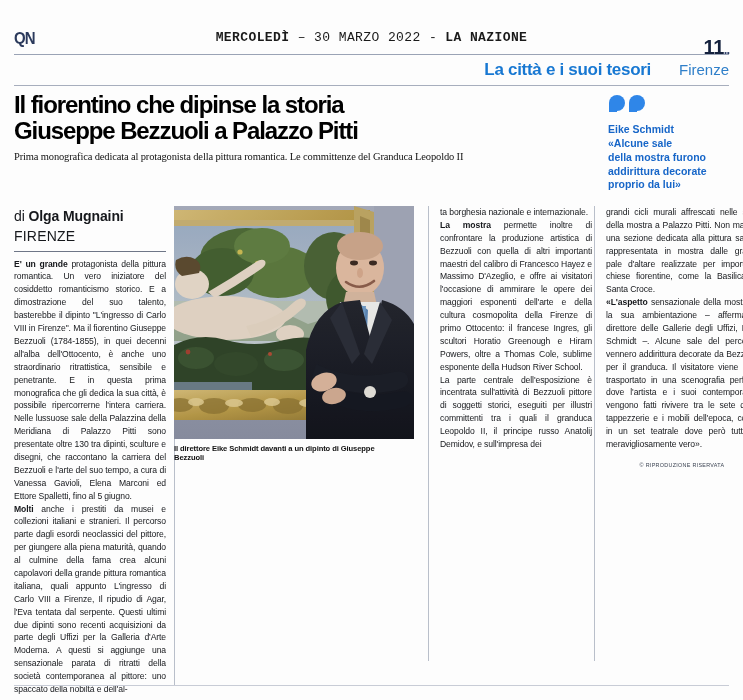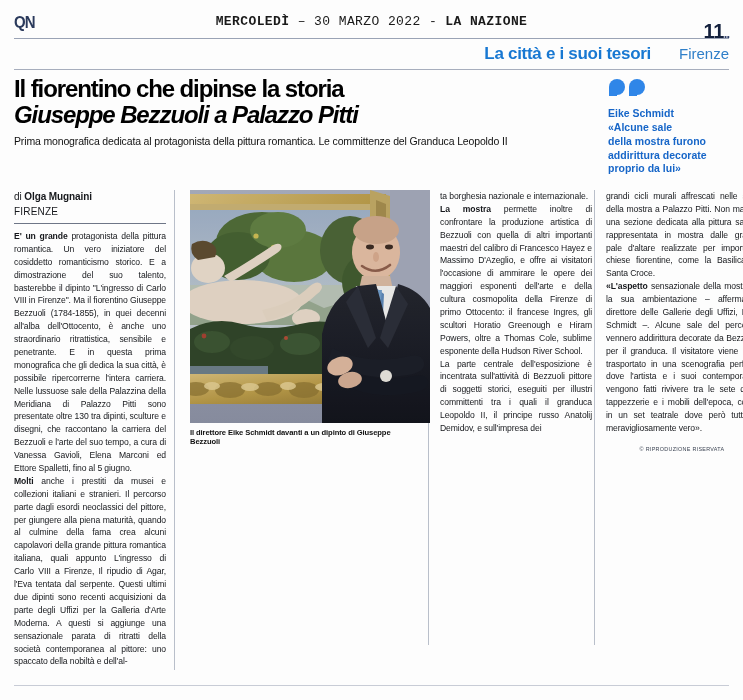--- a/index.html
+++ b/index.html
@@ -13,21 +13,21 @@
     font-family: "Liberation Sans", sans-serif;
     overflow: hidden;
     position: relative;
   }
   .page {
     position: relative;
     width: 743px;
     height: 700px;
     background: #fdfdfd;
     box-sizing: border-box;
-    padding: 0 14px;
+    padding: 16px 14px;
   }
   
   .masthead {
     position: relative;
     height: 38px;
   }
   .logo-qn {
     position: absolute;
     left: 0;
     top: 14px;
@@ -108,28 +108,28 @@
   .headline {
     width: 578px;
     font-family: "Liberation Sans", sans-serif;
     font-weight: bold;
     font-size: 24px;
     line-height: 1.08;
     letter-spacing: -1.1px;
     color: #000;
     margin: 0;
   }
-  .headline .l2 { display: block; font-style: italic; }
+  .headline .l2 { display: block; }
   .subhead {
     width: 578px;
     margin-top: 7px;
     font-size: 10.5px;
     color: #111;
     letter-spacing: -0.15px;
-    font-family: Liberation Sans, sans-serif;
+    font-family: Liberation Serif, serif;
   }
   
   .pullquote {
     position: absolute;
     left: 594px;
     top: 8px;
     width: 150px;
     color: #1766c8;
     font-family: "Liberation Sans", sans-serif;
   }
@@ -168,21 +168,21 @@
     line-height: 1.5;
     text-align: justify;
     color: #16181c;
     letter-spacing: -0.1px;
   }
   .col p { margin: 0; }
   .col-1 { left: 0; }
   .col-3 { left: 426px; }
   .col-4 { left: 592px; }
   .byline {
-    font-size: 10px;
+    font-size: 14px;
     line-height: 1.45;
     text-align: left;
     margin-bottom: 3px;
   }
   .byline .name { font-weight: bold; }
   .byline .place { display: block; letter-spacing: 0.2px; }
   .byline-rule {
     border: 0;
     border-top: 1px solid #6e7687;
     margin: 4px 0 6px 0;
@@ -194,21 +194,21 @@
     width: 0;
     border-left: 1px solid #b9bfca;
     height: 455px;
   }
   .vdiv-a { left: 414px; }
   .vdiv-b { left: 580px; }
   .vdiv-c { left: 160px; height: 480px; }
   
   .photo-block {
     position: absolute;
-    left: 176px;
+    left: 160px;
     top: 0;
     width: 216px;
   }
   .photo {
     position: relative;
     width: 240px;
     height: 233px;
     overflow: hidden;
     background: #8d93a6;
   }

